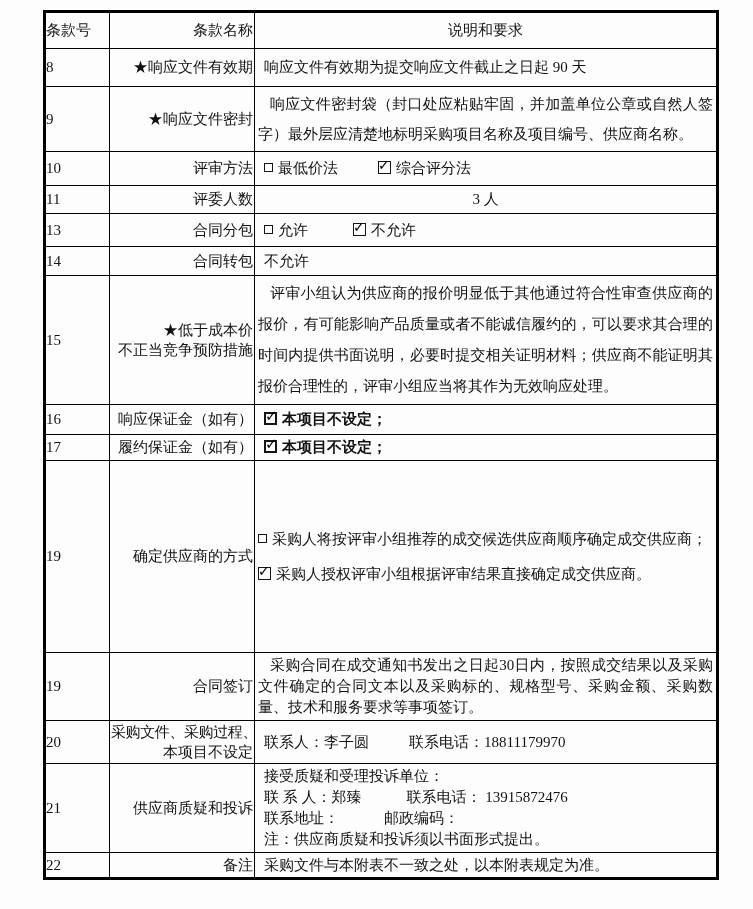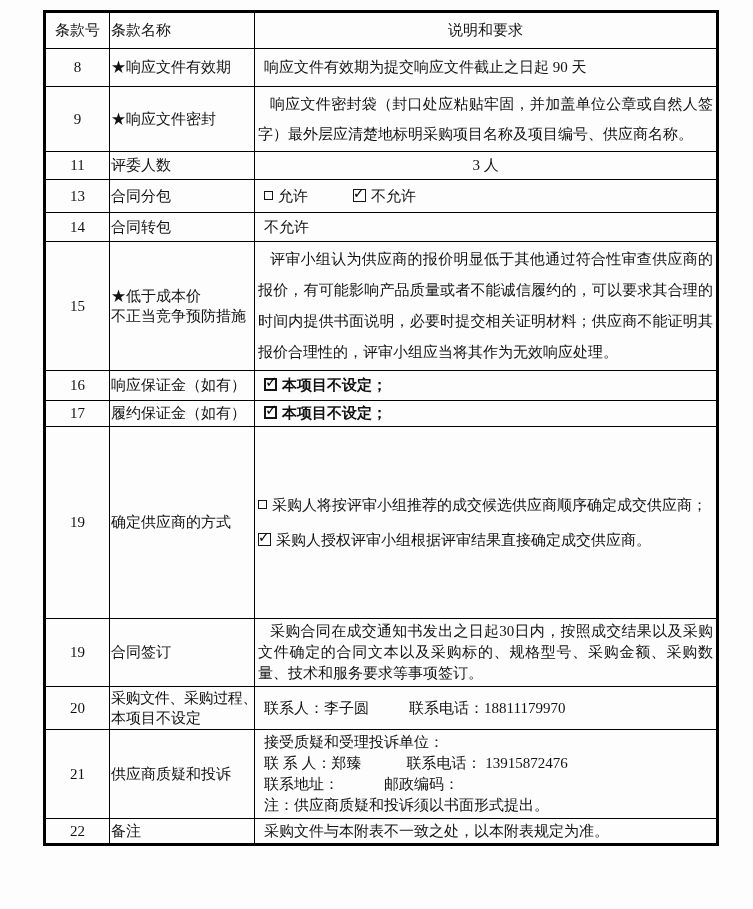--- a/index.html
+++ b/index.html
@@ -13,22 +13,22 @@
     position:absolute;left:43px;top:10px;width:668px;
     border-collapse:collapse;table-layout:fixed;
     border:3px solid #000;
   }
   td{
     border:1.5px solid #000;
     font-size:15px;line-height:1.35;
     vertical-align:middle;padding:0;
     overflow:hidden;
   }
-  td.c1{width:63px;text-align:center;}
-  td.c2{width:142px;text-align:left;padding:0 1px;}
+  td.c1{width:63px;text-align:left;}
+  td.c2{width:142px;text-align:right;padding:0 1px;}
   td.c3{width:461px;text-align:left;padding:2px 4px 2px 9px;}
   td.c3.ctr{text-align:center;padding:0;}
   td.c3.padslim{padding:2px 3px;}
   .para{margin:0;text-align:justify;}
   .ind{text-indent:12px;}
   .lh30{line-height:30px;}
   .lh31{line-height:31px;}
   .lh21{line-height:21px;}
   .nowrap{white-space:nowrap;}
   .bold{font-weight:bold;}
@@ -74,20 +74,27 @@
   </tr>
 
   <tr style="height:61px">
     <td class="c1">9</td>
     <td class="c2">★响应文件密封</td>
     <td class="c3 padslim">
       <p class="para ind lh30">响应文件密封袋（封口处应粘贴牢固，并加盖单位公章或自然人签字）最外层应清楚地标明采购项目名称及项目编号、供应商名称。</p>
     </td>
   </tr>
 
+  <tr style="height:34px">
+    <td class="c1">10</td>
+    <td class="c2">评审方法</td>
+    <td class="c3 nowrap">
+      <span><span class="cb"></span><span>最低价法</span></span><span class="gap40"></span><span><span class="cb checked"></span><span>综合评分法</span></span>
+    </td>
+  </tr>
 
   <tr style="height:28px">
     <td class="c1">11</td>
     <td class="c2">评委人数</td>
     <td class="c3 ctr">3 人</td>
   </tr>
 
 
   <tr style="height:33px">
     <td class="c1">13</td>

